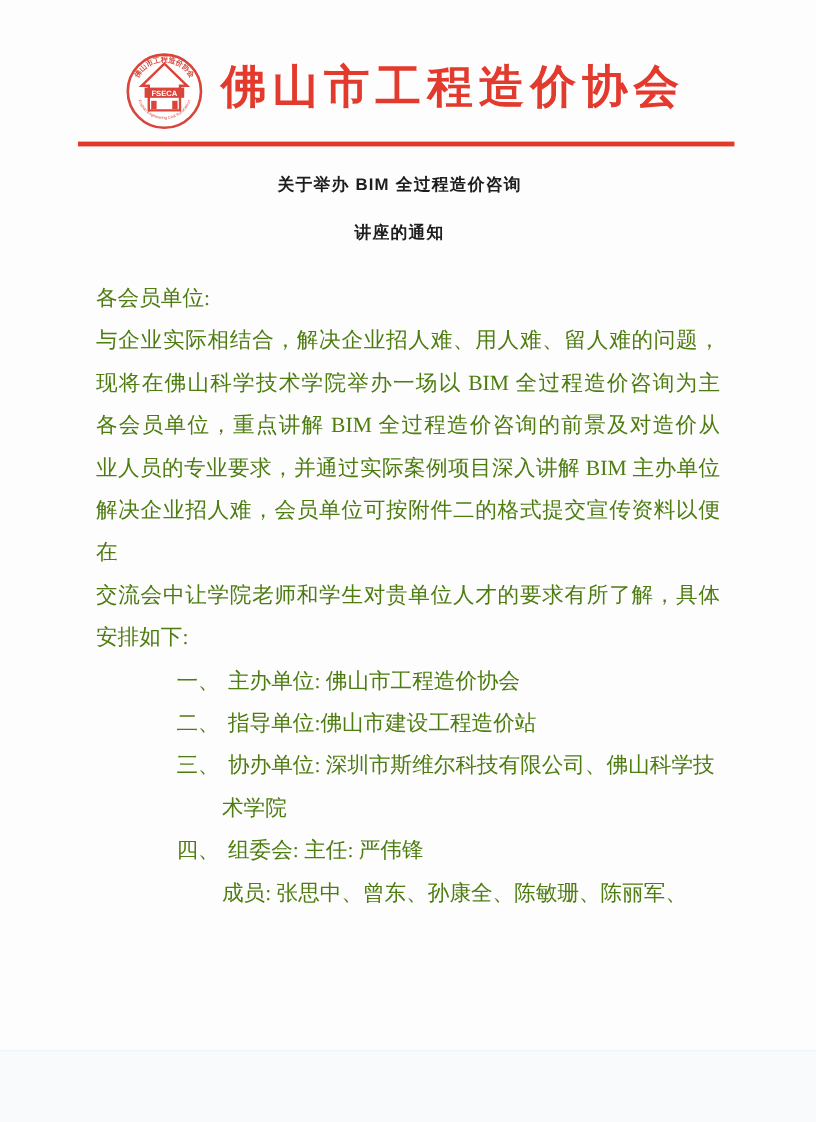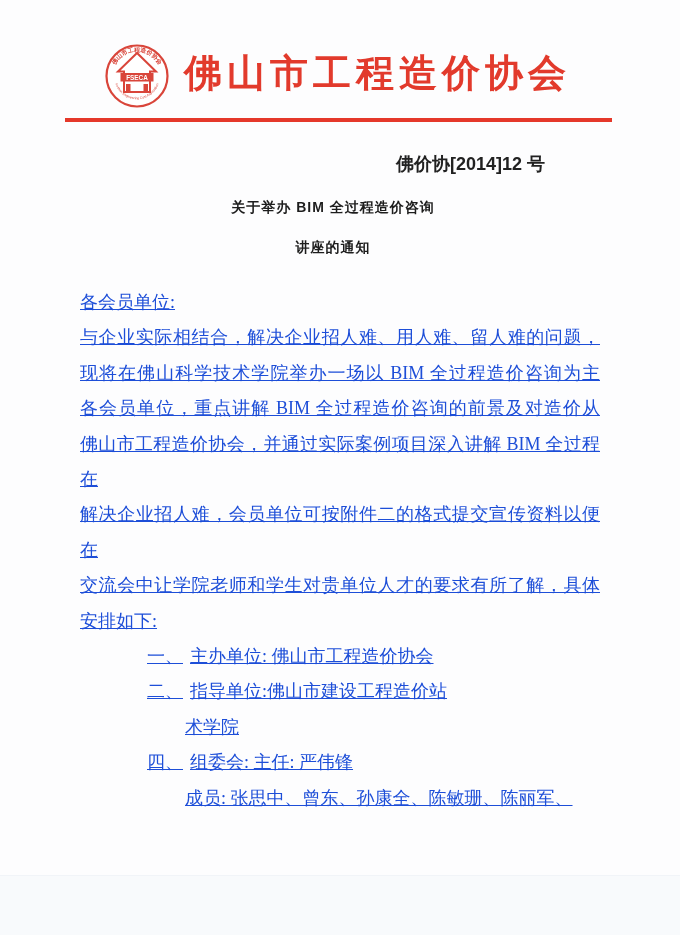--- a/index.html
+++ b/index.html
@@ -36,21 +36,21 @@
   .doc-title{
     margin:11px 14px 0 0;
     text-align:center;
     font-family:"Liberation Sans","DejaVu Sans",sans-serif;
     font-weight:bold;font-size:14px;line-height:40px;color:#1d1d1d;
   }
   .doc-title div{letter-spacing:1px;}
   
   .body{
     margin:18px 80px 0 80px;
-    font-size:18px;line-height:35.4px;color:#1d4ed8;text-decoration:underline;
+    font-size:18px;line-height:35.4px;color:#4d7c0f;
   }
   .jline{text-align:justify;text-align-last:justify;}
   .indent{text-indent:2em;}
   .arr-row{padding-left:67px;white-space:nowrap;}
   .arr-row .marker{margin-right:7px;}
   .arr-cont{padding-left:105px;white-space:nowrap;}
   
   .scan-edge{
     position:absolute;left:0;right:0;bottom:0;height:59px;
     background:#f8fafc;border-top:1px solid #f1f4f8;
@@ -79,43 +79,45 @@
     </g>
     <text x="33" y="36.8" text-anchor="middle" font-size="6.4" fill="#ffffff" font-weight="bold" font-family="Liberation Sans, DejaVu Sans, sans-serif">FSECA</text>
   </svg>
 
   <div class="org-name">佛山市工程造价协会</div>
 
   <div class="red-rule"></div>
 
   <div class="doc">
 
-    <div class="doc-number">佛价协[2014]12 号</div>
 
     <div class="doc-title">
       <div>关于举办 BIM 全过程造价咨询</div>
       <div>讲座的通知</div>
     </div>
 
     <div class="body">
       <div>各会员单位:</div>
 
       <div class="jline">与企业实际相结合，解决企业招人难、用人难、留人难的问题，</div>
       <div class="jline">现将在佛山科学技术学院举办一场以 BIM 全过程造价咨询为主</div>
       <div class="jline">各会员单位，重点讲解 BIM 全过程造价咨询的前景及对造价从</div>
-      <div class="jline">佛山市工程造价协会，并通过实际案例项目深入讲解 BIM 全过程在</div>
+      <div class="jline">业人员的专业要求，并通过实际案例项目深入讲解 BIM 主办单位</div>
       <div class="jline">解决企业招人难，会员单位可按附件二的格式提交宣传资料以便在</div>
       <div class="jline">交流会中让学院老师和学生对贵单位人才的要求有所了解，具体</div>
       <div>安排如下:</div>
 
       <div class="arr-row">
         <span class="marker">一、</span><span>主办单位: 佛山市工程造价协会</span>
       </div>
       <div class="arr-row">
         <span class="marker">二、</span><span>指导单位:佛山市建设工程造价站</span>
+      </div>
+      <div class="arr-row">
+        <span class="marker">三、</span><span>协办单位: 深圳市斯维尔科技有限公司、佛山科学技</span>
       </div>
       <div class="arr-cont">术学院</div>
       <div class="arr-row">
         <span class="marker">四、</span><span>组委会: 主任: 严伟锋</span>
       </div>
       <div class="arr-cont">成员: 张思中、曾东、孙康全、陈敏珊、陈丽军、</div>
     </div>
   </div>
 
   <div class="scan-edge"></div>

